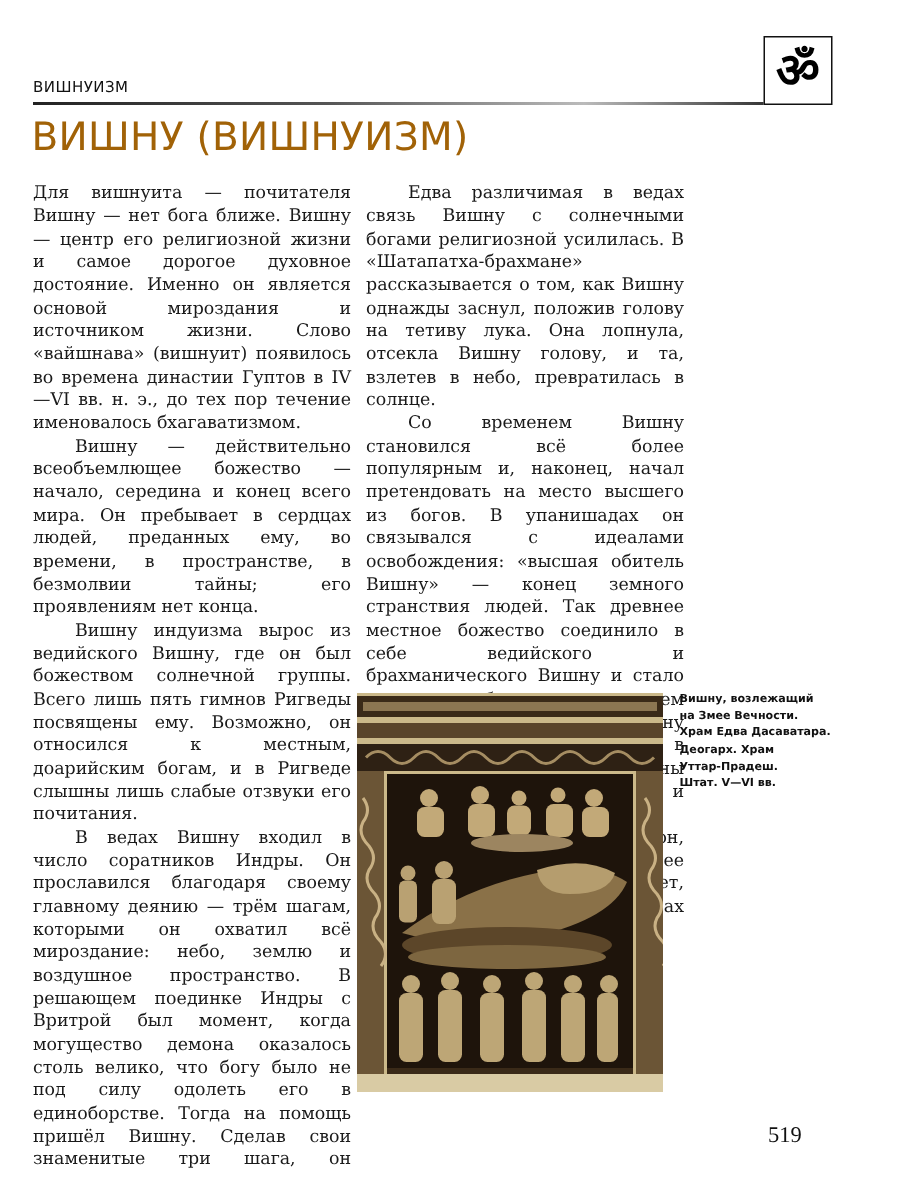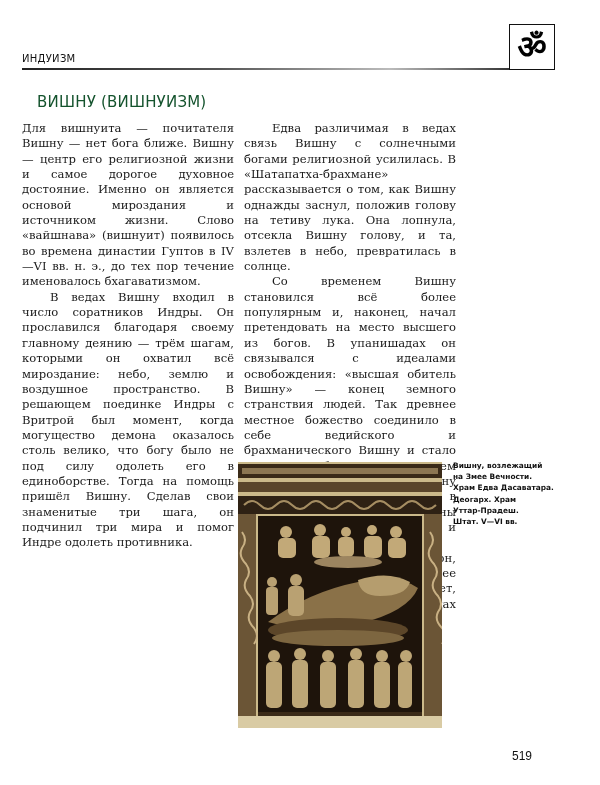--- a/index.html
+++ b/index.html
@@ -1,45 +1,47 @@
 <!DOCTYPE html>
 <html><head>
 <meta charset="utf-8">
 <style>
   html, body { margin:0; padding:0; background:#ffffff; }
   body { width:600px; height:785px; position:relative; overflow:hidden; color:#1a1a1a; }
   .section-label { position:absolute; left:22px; top:53px; font-family:"DejaVu Sans", sans-serif; font-size:10px; letter-spacing:0.3px; color:#111; }
   .rule { position:absolute; left:22px; top:68px; width:490px; height:2px; background:linear-gradient(90deg,#222 0%,#555 40%,#bbb 75%,#333 100%); }
   .om-box { position:absolute; left:509px; top:24px; width:46px; height:46px; border:1.5px solid #111; box-sizing:border-box; display:flex; align-items:center; justify-content:center; background:#fff; }
   .om-box span { font-family:"DejaVu Sans", sans-serif; font-size:32px; font-weight:bold; line-height:1; color:#000; }
-  .page-title { position:absolute; left:21px; top:77px; font-family:"DejaVu Sans", sans-serif; font-size:15px; font-weight:normal; color:#14532d; letter-spacing:0.2px; margin:16px; }
+  .page-title { position:absolute; left:21px; top:77px; font-family:"DejaVu Sans", sans-serif; font-size:26px; font-weight:normal; color:#a16207; letter-spacing:0.2px; margin:0; }
   .col { position:absolute; font-family:"DejaVu Serif", serif; font-size:11.6px; line-height:15.35px; text-align:justify; hyphens:manual; }
   .col p { margin:0; text-indent:0; }
   .col p.ind { text-indent:28px; }
   .col-left { left:22px; top:121px; width:212px; }
   .col-right { left:244px; top:121px; width:212px; }
   .photo { position:absolute; left:238px; top:462px; width:204px; height:266px; background:#d8caa0; overflow:hidden; }
   .photo svg { display:block; }
   .caption { position:absolute; left:453px; top:460px; width:145px; font-family:"DejaVu Sans", sans-serif; font-size:7.4px; font-weight:bold; line-height:11.2px; color:#111; }
   .caption div { white-space:nowrap; }
-  .page-number { position:absolute; left:512px; top:749px; font-family:Liberation Sans, sans-serif; font-size:12px; color:#111; }
+  .page-number { position:absolute; left:512px; top:749px; font-family:Liberation Serif, serif; font-size:15px; color:#111; }
 </style>
 </head>
 <body>
 
-<div class="section-label">ИНДУИЗМ</div>
+<div class="section-label">ВИШНУИЗМ</div>
 <div class="rule"></div>
 <div class="om-box">
   <span>ॐ</span>
 </div>
 
 <h1 class="page-title">ВИШНУ (ВИШНУИЗМ)</h1>
 
 <div class="col col-left">
   <p>Для вишнуита — почитателя Вишну — нет бога ближе. Вишну — центр его религиозной жизни и самое дорогое духовное достояние. Именно он является основой мироздания и источником жизни. Слово «вайшнава» (вишнуит) появилось во времена династии Гуптов в IV—VI вв. н. э., до тех пор течение именовалось бхагаватизмом.</p>
+  <p class="ind">Вишну — действительно всеобъемлющее божество — начало, середина и конец всего мира. Он пребывает в сердцах людей, преданных ему, во времени, в пространстве, в безмолвии тайны; его проявлениям нет конца.</p>
+  <p class="ind">Вишну индуизма вырос из ведийского Вишну, где он был божеством солнечной группы. Всего лишь пять гимнов Ригведы посвящены ему. Возможно, он относился к местным, доарийским богам, и в Ригведе слышны лишь слабые отзвуки его почитания.</p>
   <p class="ind">В ведах Вишну входил в число соратников Индры. Он прославился благодаря своему главному деянию — трём шагам, которыми он охватил всё мироздание: небо, землю и воздушное пространство. В решающем поединке Индры с Вритрой был момент, когда могущество демона оказалось столь велико, что богу было не под силу одолеть его в единоборстве. Тогда на помощь пришёл Вишну. Сделав свои знаменитые три шага, он подчинил три мира и помог Индре одолеть противника.</p>
 
 </div>
 
 <div class="col col-right">
   <p class="ind">Едва различимая в ведах связь Вишну с солнечными богами религиозной усилилась. В «Шатапатха-брахмане» рассказывается о том, как Вишну однажды заснул, положив голову на тетиву лука. Она лопнула, отсекла Вишну голову, и та, взлетев в небо, превратилась в солнце.</p>
   <p class="ind">Со временем Вишну становился всё более популярным и, наконец, начал претендовать на место высшего из богов. В упанишадах он связывался с идеалами освобождения: «высшая обитель Вишну» — конец земного странствия людей. Так древнее местное божество соединило в себе ведийского и брахманического Вишну и стало в индуизме богом — хранителем всего мира. Образ Вишну продолжал своё развитие в формах, с которыми связаны бесчисленные мифы, сказки и легенды.</p>
   <p class="ind">Вишну, погружённый в сон, возлежит на тысячеглавом змее Шешу, который плавает, свернувшись кольцами, в водах Мирового океана. Он</p>
 </div>
 

